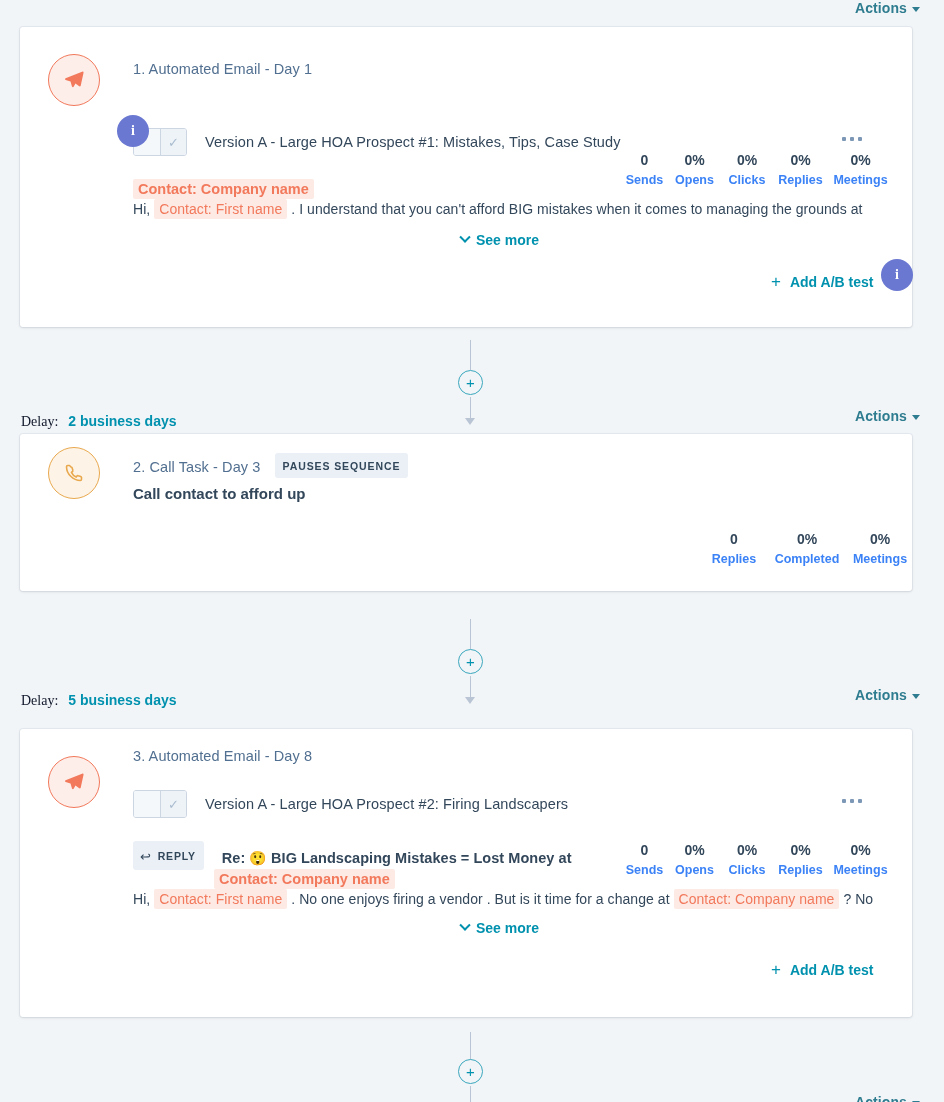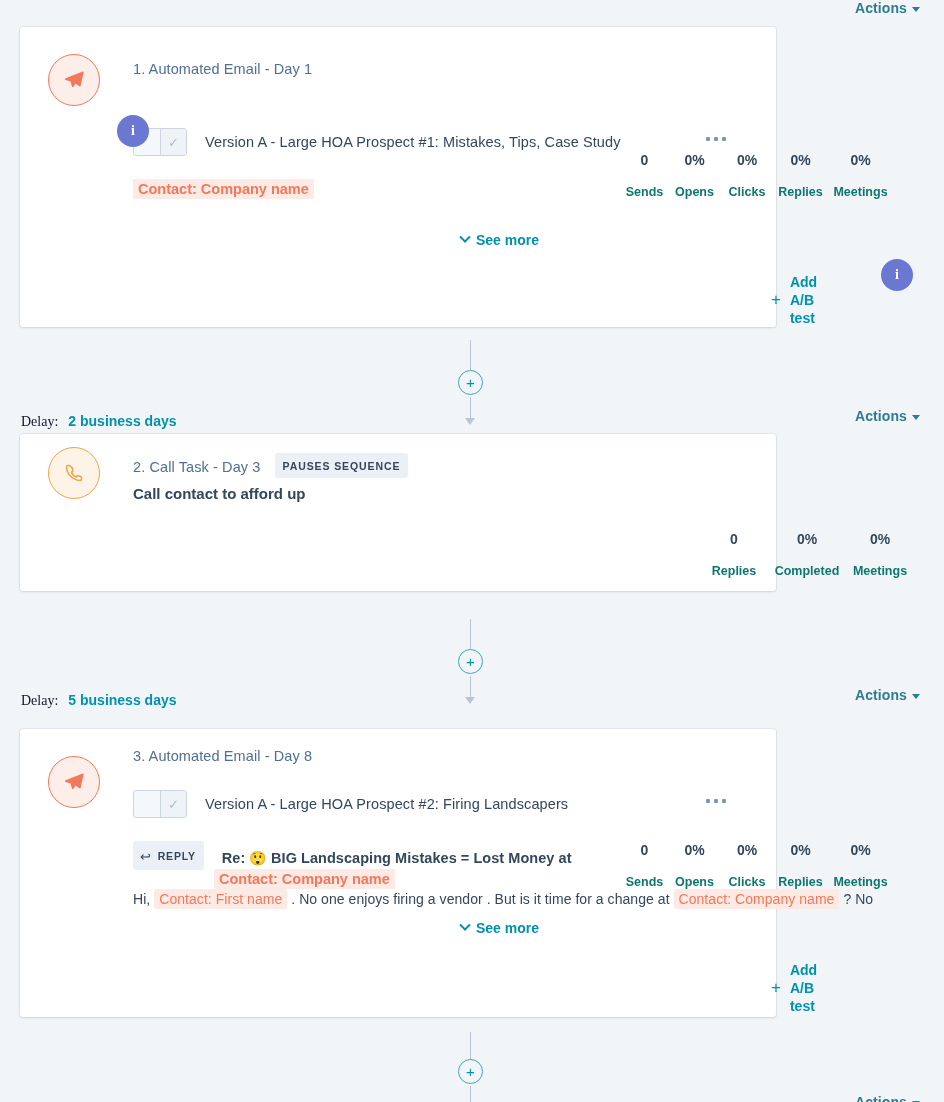--- a/index.html
+++ b/index.html
@@ -48,21 +48,21 @@
     border-right: 4px solid transparent;
     border-top: 5px solid #2e7c8f;
     display: inline-block;
     margin-top: 2px;
   }
 
   
   .card {
     position: absolute;
     left: 20px;
-    width: 756px;
+    width: 892px;
     background: #ffffff;
     border-radius: 3px;
     box-shadow: 0 1px 3px rgba(0,0,0,0.10), 0 0 0 1px rgba(203,214,226,0.35);
   }
 
   #card-1 { top: 27px;  height: 300px; }
   #card-2 { top: 434px; height: 157px; }
   #card-3 { top: 729px; height: 288px; }
 
   
@@ -261,24 +261,24 @@
   .stat .val {
     font-size: 14px;
     font-weight: 700;
     color: #33475b;
     line-height: 18px;
     display: block;
   }
   .stat .lbl {
     font-size: 12.5px;
     font-weight: 700;
-    color: #0f766e;
+    color: #3b82f6;
     line-height: 18px;
     display: block;
-    margin-top: 14px;
+    margin-top: 2px;
   }
 
   
   .see-more {
     position: absolute;
     display: inline-flex;
     align-items: center;
     gap: 7px;
     color: #0091ae;
     font-size: 14px;
@@ -401,20 +401,25 @@
     <i></i>
     <i></i>
     <i></i>
   </div>
 
 
   <div class="token-line" style="top:152px;">
     <span class="token">Contact: Company name</span>
   </div>
 
+  <div class="body-line" style="top:172px;">
+    <span>Hi,</span>
+    <span class="token plain">Contact: First name</span>
+    <span>. I understand that you can't afford BIG mistakes when it comes to managing the grounds at</span>
+  </div>
 
   <div class="stats" style="top:124px; left:601px;">
     <div class="stat" style="width:47px;">
       <span class="val">0</span>
       <span class="lbl">Sends</span>
     </div>
     <div class="stat" style="width:53px;">
       <span class="val">0%</span>
       <span class="lbl">Opens</span>
     </div>

